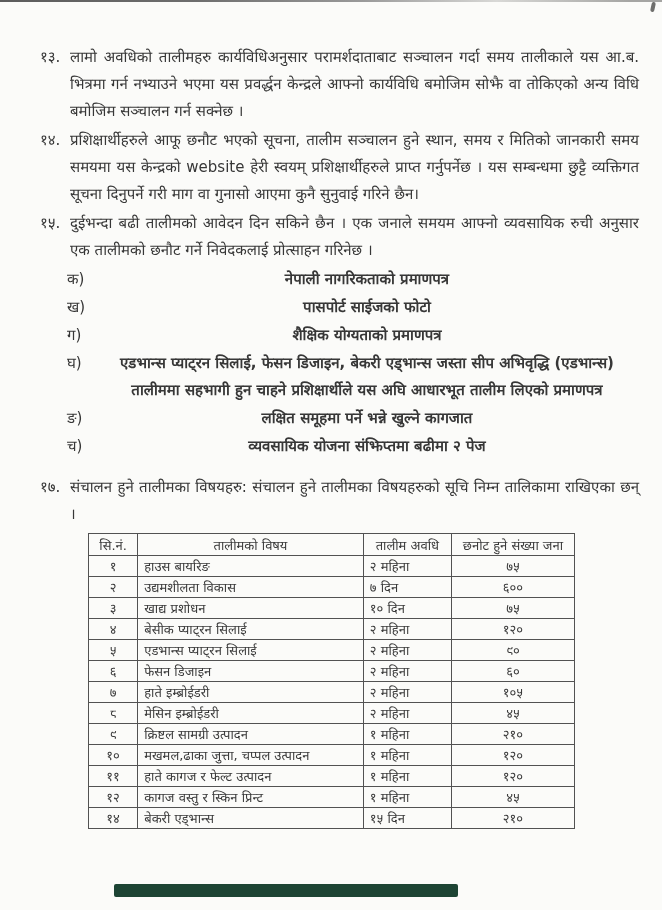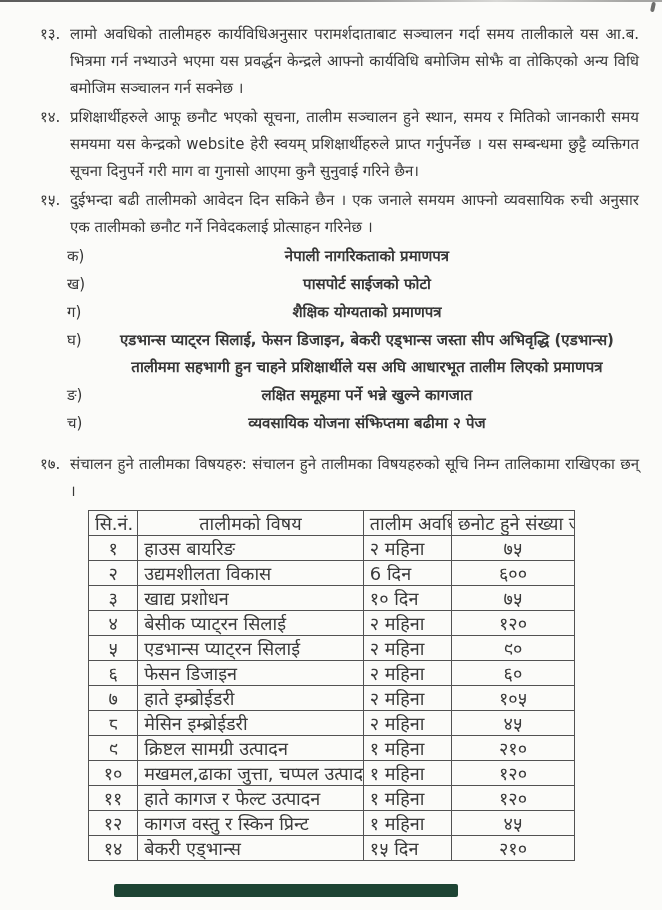--- a/index.html
+++ b/index.html
@@ -17,38 +17,38 @@
     overflow: hidden;
   }
   .scan-top-line {
     position: absolute; top: 0; left: 0; width: 662px; height: 2px;
     background: linear-gradient(90deg, #5c5c5c 0%, #6e6e6e 30%, #9a9a9a 55%, #d8d8d6 75%, #a5a5a3 95%);
   }
   .corner-mark {
     position: absolute; top: 2px; right: 7px; width: 4px; height: 10px;
     background: #6f6f6d; border-radius: 2px; transform: rotate(12deg);
   }
-  .content { padding: 21px 23px 0 40px; }
+  .content { padding: 44px 23px 0 40px; }
 
   .para { display: flex; font-size: 15px; line-height: 27px; margin-bottom: 2px; }
   .pnum { flex: 0 0 30px; }
   .ptext { flex: 1; text-align: justify; }
   .u-bold { font-weight: bold; text-decoration: underline; text-underline-offset: 3px; }
 
   .doc-list { margin: 1px 0 0 27px; }
   .doc-item { display: flex; font-size: 15px; line-height: 27px; margin-bottom: 1px; }
   .doc-label { flex: 0 0 28px; }
   .doc-text { flex: 1; text-align: center; font-weight: bold; }
 
   .para-17 { margin-top: 14px; }
 
   table.training {
     border-collapse: collapse; table-layout: fixed;
     margin: 5px 0 0 48px; width: 487px;
-    font-size: 18px; color: #3a3a3a;
+    font-size: 13px; color: #3a3a3a;
   }
   table.training th, table.training td {
     border: 1px solid #525252; padding: 0 6px;
     height: 21px; overflow: hidden; white-space: nowrap;
   }
   table.training th { height: 22px; font-weight: normal; text-align: center; }
   .c0 { width: 48px; text-align: center; }
   .c1 { width: 220px; text-align: left; }
   .c2 { width: 86px; text-align: left; }
   .c3 { width: 120px; text-align: center; }
@@ -128,21 +128,21 @@
       <tbody>
           <tr>
             <td class="c0">१</td>
             <td class="c1">हाउस बायरिङ</td>
             <td class="c2">२ महिना</td>
             <td class="c3">७५</td>
           </tr>
           <tr>
             <td class="c0">२</td>
             <td class="c1">उद्यमशीलता विकास</td>
-            <td class="c2">6 दिन</td>
+            <td class="c2">७ दिन</td>
             <td class="c3">६००</td>
           </tr>
           <tr>
             <td class="c0">३</td>
             <td class="c1">खाद्य प्रशोधन</td>
             <td class="c2">१० दिन</td>
             <td class="c3">७५</td>
           </tr>
           <tr>
             <td class="c0">४</td>

